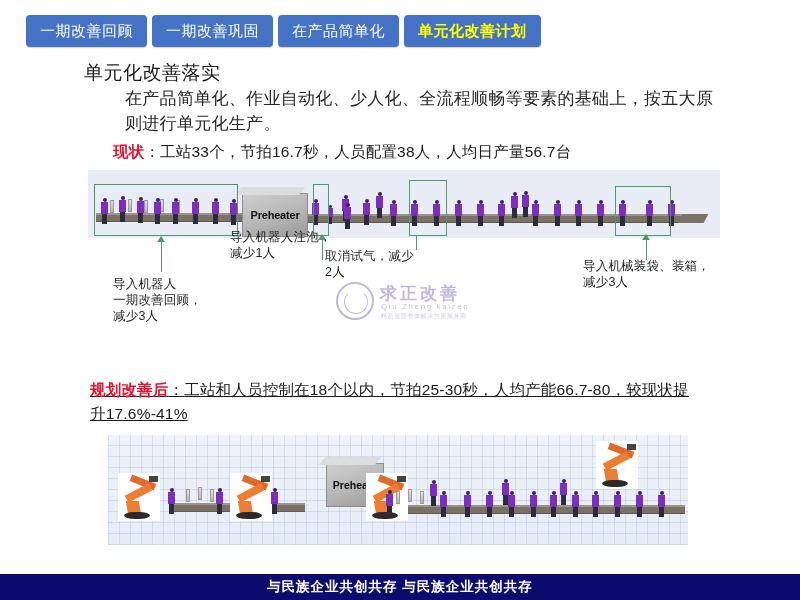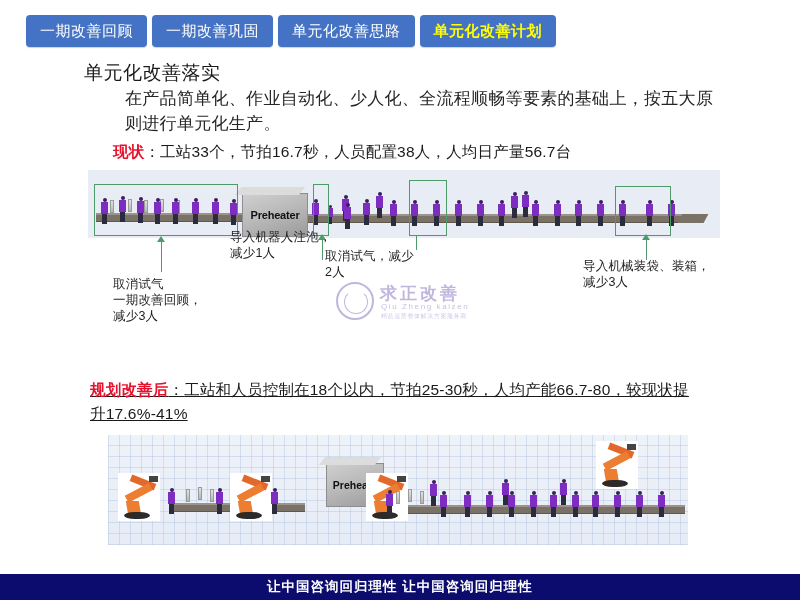--- a/index.html
+++ b/index.html
@@ -165,21 +165,21 @@
 <div id="slide">
 
   <div id="tabbar">
     <div class="tab">
       <span>一期改善回顾</span>
     </div>
     <div class="tab">
       <span>一期改善巩固</span>
     </div>
     <div class="tab">
-      <span>单元化改善思路</span>
+      <span>在产品简单化</span>
     </div>
     <div class="tab active">
       <span>单元化改善计划</span>
     </div>
   </div>
 
   <div id="title">单元化改善落实</div>
   <div id="lead">在产品简单化、作业自动化、少人化、全流程顺畅等要素的基础上，按五大原则进行单元化生产。</div>
 
   <div class="statline" id="stat-current">
@@ -351,21 +351,21 @@
 
     <div class="selbox" style="left:6px;top:14px;width:144px;height:52px;"></div>
     <div class="selbox" style="left:225px;top:14px;width:16px;height:52px;"></div>
     <div class="selbox" style="left:321px;top:10px;width:38px;height:56px;"></div>
     <div class="selbox" style="left:527px;top:16px;width:56px;height:50px;"></div>
   </div>
 
   <div class="callout-line" style="left:161px;top:240px;height:32px;"></div>
   <div class="callout-arrow" style="left:157px;top:236px;"></div>
   <div class="callout-text" style="left:113px;top:276px;">
-    <div>取消试气</div>
+    <div>导入机器人</div>
     <div>一期改善回顾，</div>
     <div>减少3人</div>
   </div>
 
   <div class="callout-line" style="left:322px;top:238px;height:22px;"></div>
   <div class="callout-arrow" style="left:318px;top:234px;"></div>
   <div class="callout-text" style="left:230px;top:229px;">
     <div>导入机器人注泡，</div>
     <div>减少1人</div>
   </div>
@@ -525,16 +525,16 @@
         <div class="legs"></div>
       </div>
     <div class="worker" style="left:550px;top:56px;">
         <div class="head"></div>
         <div class="body"></div>
         <div class="legs"></div>
       </div>
   </div>
 
   <div id="footer">
-    <span>让中国咨询回归理性  让中国咨询回归理性</span>
+    <span>与民族企业共创共存  与民族企业共创共存</span>
   </div>
 
 </div>
 
 </body></html>

